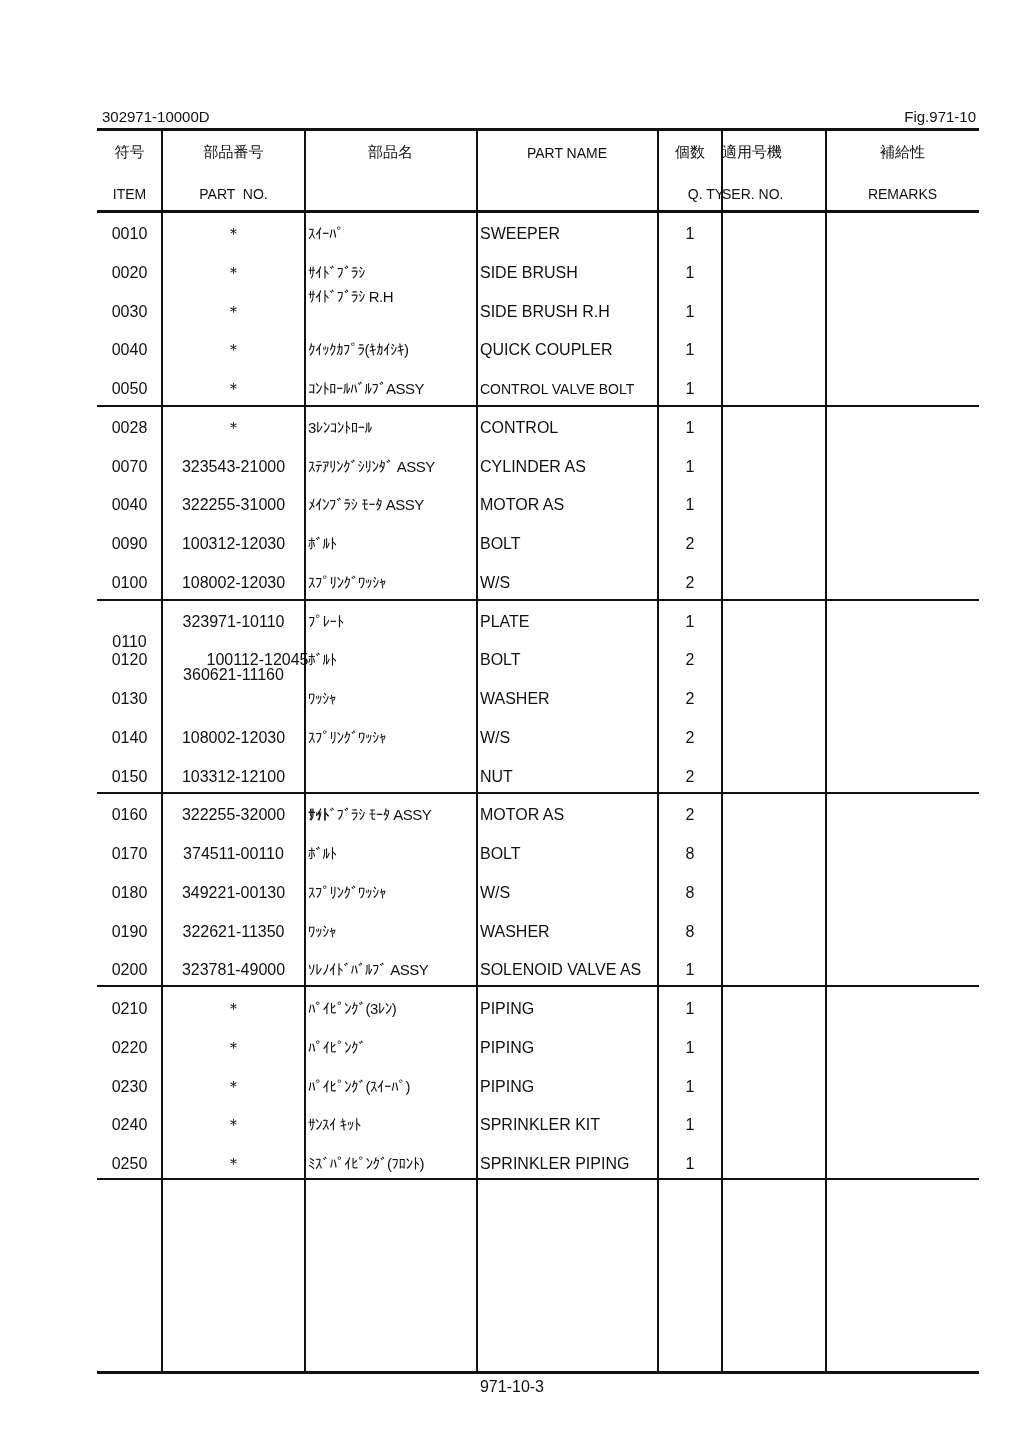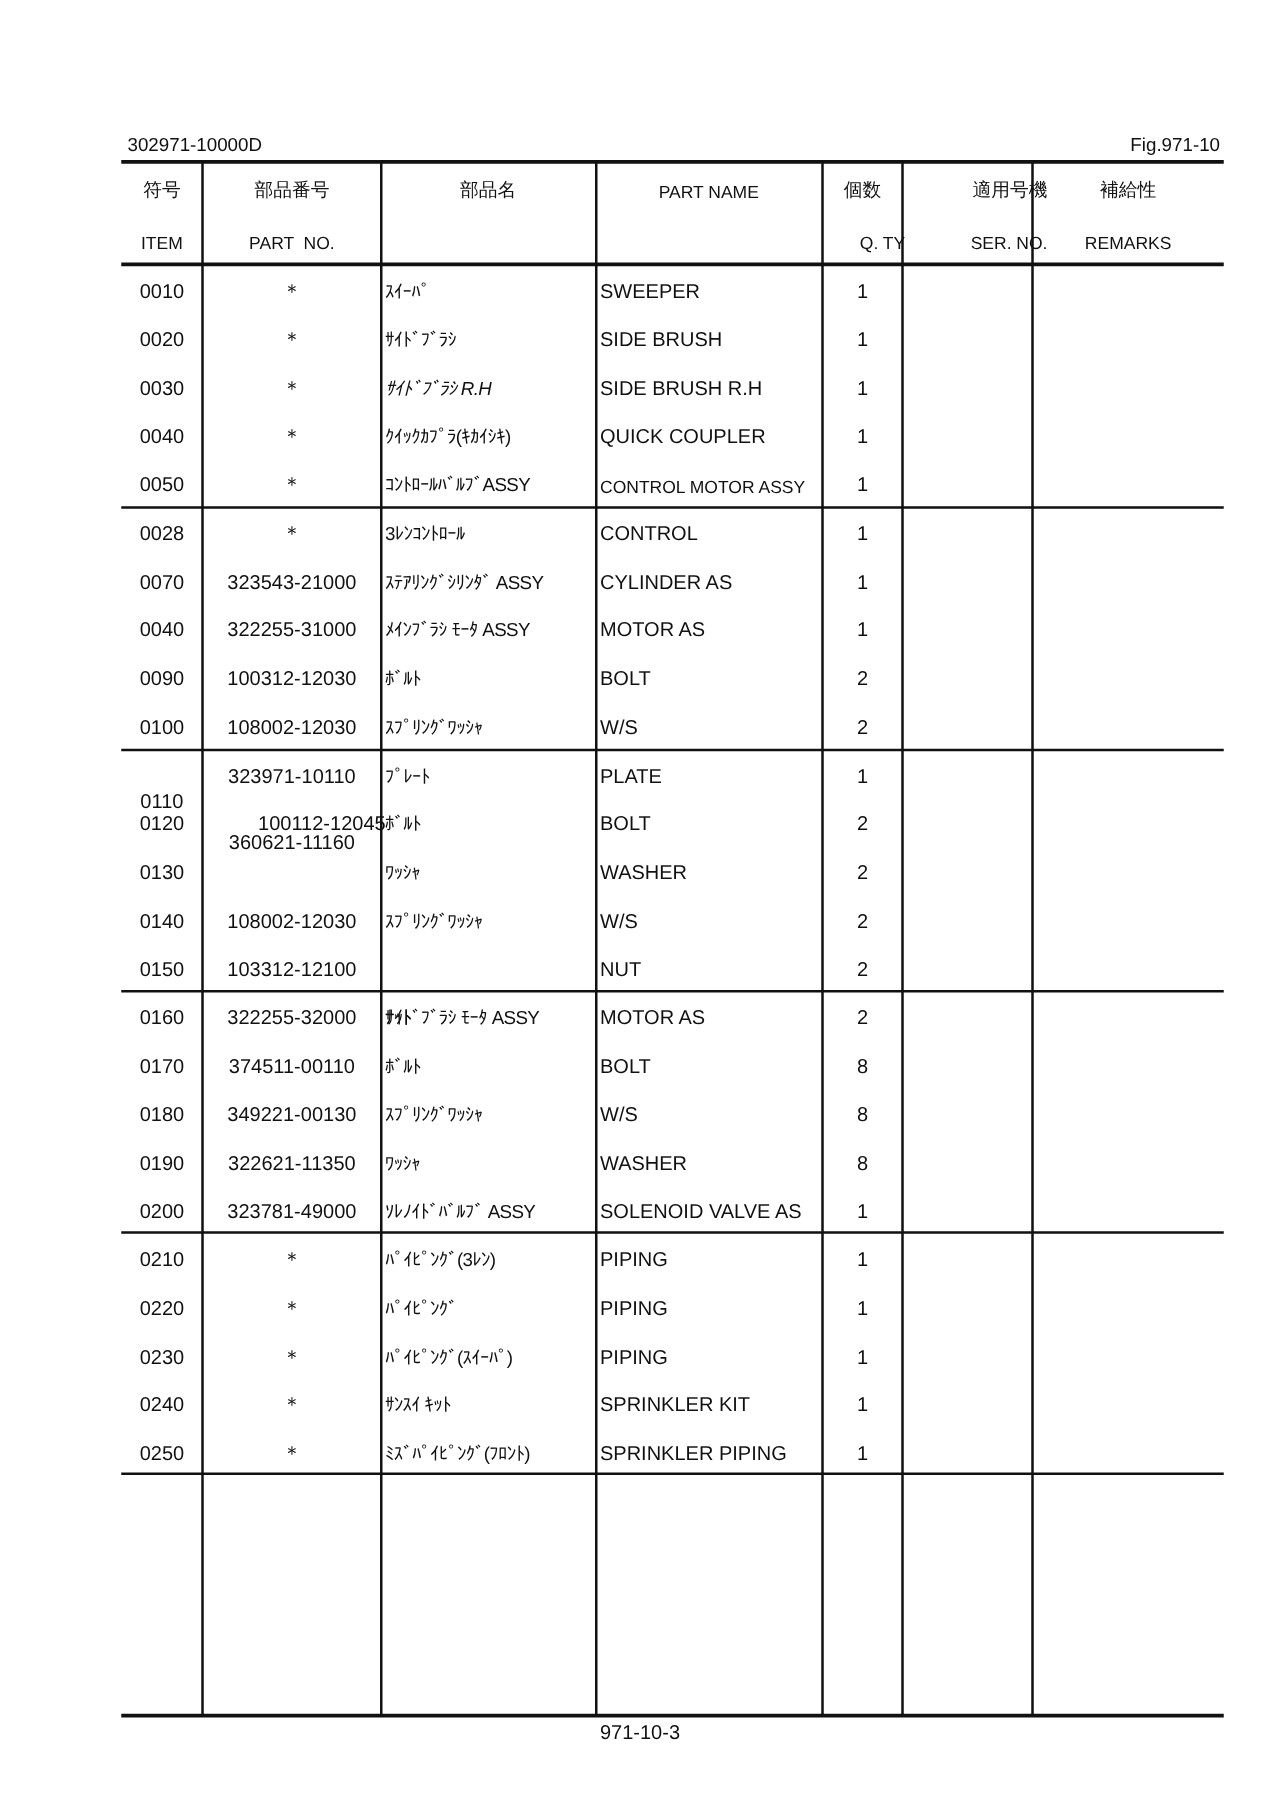--- a/index.html
+++ b/index.html
@@ -12,21 +12,21 @@
     .hline { position: absolute; left: 97px; width: 882px; background: #111; }
     .vline { position: absolute; width: 1.6px; background: #111; }
     .hdr { position: absolute; font-size: 14px; text-align: center; white-space: nowrap; }
     .cell { position: absolute; font-size: 16px; white-space: nowrap; line-height: 20px; }
     .c-item { left: 97px; width: 65px; text-align: center; }
     .c-part { left: 162px; width: 143px; text-align: center; }
     .c-jp { left: 308px; width: 168px; text-align: left; font-size: 15px; letter-spacing: -0.5px; }
     .c-en { left: 480px; width: 177px; text-align: left; }
     .c-en.small { font-size: 14px; }
     .c-qty { left: 658px; width: 64px; text-align: center; }
-    .c-ser { left: 722px; width: 116px; text-align: right; }
+    .c-ser { left: 722px; width: 116px; text-align: left; }
     .c-rem { left: 826px; width: 153px; text-align: center; }
     .page-no { position: absolute; left: 0; width: 1024px; top: 1378px; text-align: center; font-size: 16px; }
   </style>
 </head>
 <body>
 
 <div>
   <div class="doc-id">302971-10000D</div>
   <div class="fig-id">Fig.971-10</div>
 
@@ -77,40 +77,40 @@
         <div class="cell c-part" style="top: 263px;">＊</div>
         <div class="cell c-jp" style="top: 263px;">ｻｲﾄﾞﾌﾞﾗｼ</div>
         <div class="cell c-en" style="top: 263px;">SIDE BRUSH</div>
         <div class="cell c-qty" style="top: 263px;">1</div>
         <div class="cell c-ser" style="top: 263px;"></div>
         <div class="cell c-rem" style="top: 263px;"></div>
       </div>
       <div>
         <div class="cell c-item" style="top: 302px;">0030</div>
         <div class="cell c-part" style="top: 302px;">＊</div>
-        <div class="cell c-jp" style="top: 302px; font-style: italic;">ｻｲﾄﾞﾌﾞﾗｼ R.H</div>
+        <div class="cell c-jp" style="top: 287px;">ｻｲﾄﾞﾌﾞﾗｼ R.H</div>
         <div class="cell c-en" style="top: 302px;">SIDE BRUSH R.H</div>
         <div class="cell c-qty" style="top: 302px;">1</div>
         <div class="cell c-ser" style="top: 302px;"></div>
         <div class="cell c-rem" style="top: 302px;"></div>
       </div>
       <div>
         <div class="cell c-item" style="top: 340px;">0040</div>
         <div class="cell c-part" style="top: 340px;">＊</div>
         <div class="cell c-jp" style="top: 340px;">ｸｲｯｸｶﾌﾟﾗ(ｷｶｲｼｷ)</div>
         <div class="cell c-en" style="top: 340px;">QUICK COUPLER</div>
         <div class="cell c-qty" style="top: 340px;">1</div>
         <div class="cell c-ser" style="top: 340px;"></div>
         <div class="cell c-rem" style="top: 340px;"></div>
       </div>
       <div>
         <div class="cell c-item" style="top: 379px;">0050</div>
         <div class="cell c-part" style="top: 379px;">＊</div>
         <div class="cell c-jp" style="top: 379px;">ｺﾝﾄﾛｰﾙﾊﾞﾙﾌﾞASSY</div>
-        <div class="cell c-en small" style="top: 379px;">CONTROL MOTOR ASSY</div>
+        <div class="cell c-en small" style="top: 379px;">CONTROL VALVE BOLT</div>
         <div class="cell c-qty" style="top: 379px;">1</div>
         <div class="cell c-ser" style="top: 379px;"></div>
         <div class="cell c-rem" style="top: 379px;"></div>
       </div>
       <div>
         <div class="cell c-item" style="top: 418px;">0028</div>
         <div class="cell c-part" style="top: 418px;">＊</div>
         <div class="cell c-jp" style="top: 418px;">3ﾚﾝｺﾝﾄﾛｰﾙ</div>
         <div class="cell c-en" style="top: 418px;">CONTROL</div>
         <div class="cell c-qty" style="top: 418px;">1</div>

